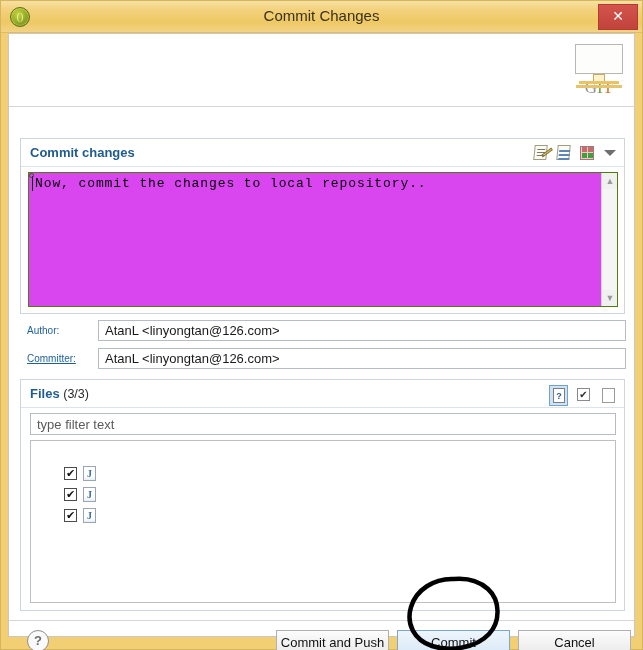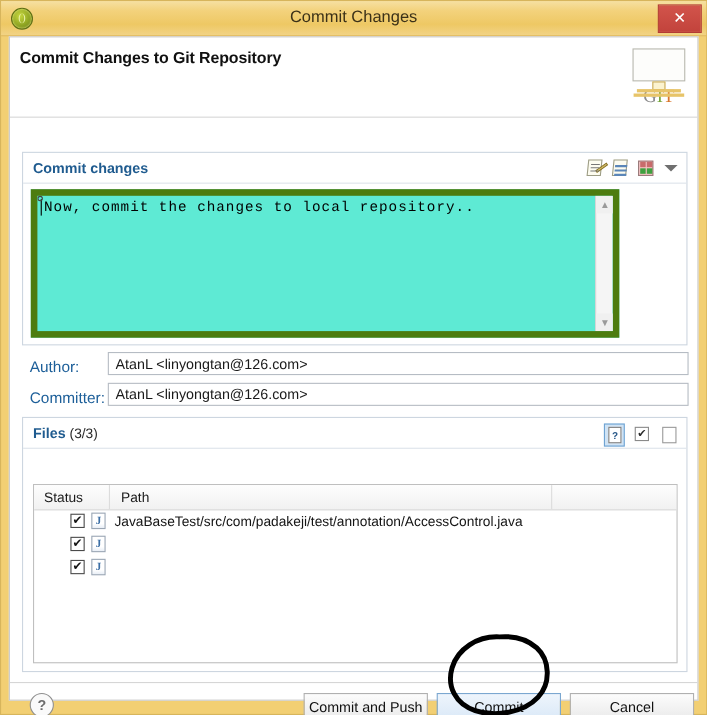--- a/index.html
+++ b/index.html
@@ -236,24 +236,24 @@
     position: absolute;
     left: 3px; top: 6px;
     width: 0; height: 0;
     border-left: 6px solid transparent;
     border-right: 6px solid transparent;
     border-top: 6px solid #6f6f6f;
   }
   .msg-area {
     position: absolute;
     left: 7px; top: 33px;
-    width: 535px; height: 135px;
-    box-sizing: border-box;
-    border: 6px solid #4d7c0f;
-    background: #5eead4;
+    width: 590px; height: 135px;
+    box-sizing: border-box;
+    border: 1px solid #4d7c0f;
+    background: #d946ef;
     overflow: hidden;
   }
   .msg-text {
     position: absolute;
     left: 6px; top: 3px;
     font-family: "Liberation Mono", monospace;
     font-size: 13px;
     color: #000;
     white-space: pre;
     letter-spacing: 0.9px;
@@ -290,37 +290,37 @@
     text-align: center;
     line-height: 16px;
     cursor: pointer;
   }
   .vscroll .up { top: 0; }
   .vscroll .dn { bottom: 0; }
 
   
   .field-label {
     position: absolute;
-    font-size: 14px;
+    font-size: 10px;
     color: #1d5f99;
   }
   .field-input {
     position: absolute;
     box-sizing: border-box;
     border: 1px solid #b6bcc4;
     background: #fff;
     font-size: 13px;
     color: #1a1a1a;
     padding: 2px 6px;
     font-family: "Liberation Sans", sans-serif;
     outline: none;
   }
   #author-label  { left: 18px; top: 291px; }
   #author-input  { left: 89px; top: 286px; width: 528px; height: 21px; }
-  #committer-label { left: 18px; top: 319px; }
+  #committer-label { left: 18px; top: 319px; text-decoration: underline; }
   #committer-input { left: 89px; top: 314px; width: 528px; height: 21px; }
 
   
   #files-group {
     left: 11px; top: 345px;
     width: 605px; height: 232px;
   }
   .files-toolbar {
     position: absolute;
     right: 6px; top: 5px;
@@ -513,21 +513,20 @@
 <div class="window">
 
   <div class="titlebar">
     <div class="title-icon"></div>
     <div class="title-text">Commit Changes</div>
     <div class="close-btn">✕</div>
   </div>
 
   <div class="dialog-body">
 
-    <div class="hdr-title">Commit Changes to Git Repository</div>
     <div class="git-logo">
       <div class="screen">
         <div class="letters">
           <span class="gl-g">G</span><span class="gl-i">I</span><span class="gl-t">T</span>
         </div>
       </div>
       <div class="neck"></div>
       <div class="base1"></div>
       <div class="base2"></div>
     </div>
@@ -589,33 +588,27 @@
           <div class="ft-doc">?</div>
         </div>
         <div class="ft-btn">
           <div class="ft-check">✔</div>
         </div>
         <div class="ft-btn">
           <div class="ft-empty"></div>
         </div>
       </div>
 
+      <input class="filter-input" placeholder="type filter text" style="">
 
       <div class="file-table">
-        <div class="tbl-head">
-          <div class="th th-status">Status</div>
-          <div class="th th-path">Path</div>
-          <div class="col-div" style="left:68px;"></div>
-          <div class="col-div" style="left:470px;"></div>
-        </div>
         <div class="rows">
           <div class="frow">
             <div class="cbx">✔</div>
             <div class="jicon">J</div>
-            <div class="fpath">JavaBaseTest/src/com/padakeji/test/annotation/AccessControl.java</div>
           </div>
           <div class="frow">
             <div class="cbx">✔</div>
             <div class="jicon">J</div>
           </div>
           <div class="frow">
             <div class="cbx">✔</div>
             <div class="jicon">J</div>
           </div>
         </div>

